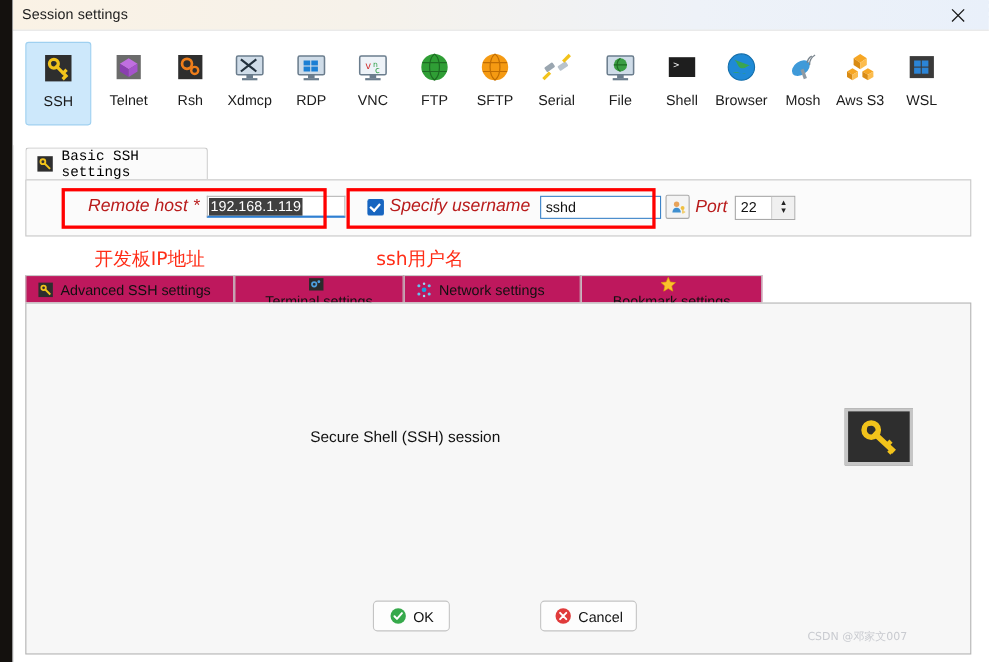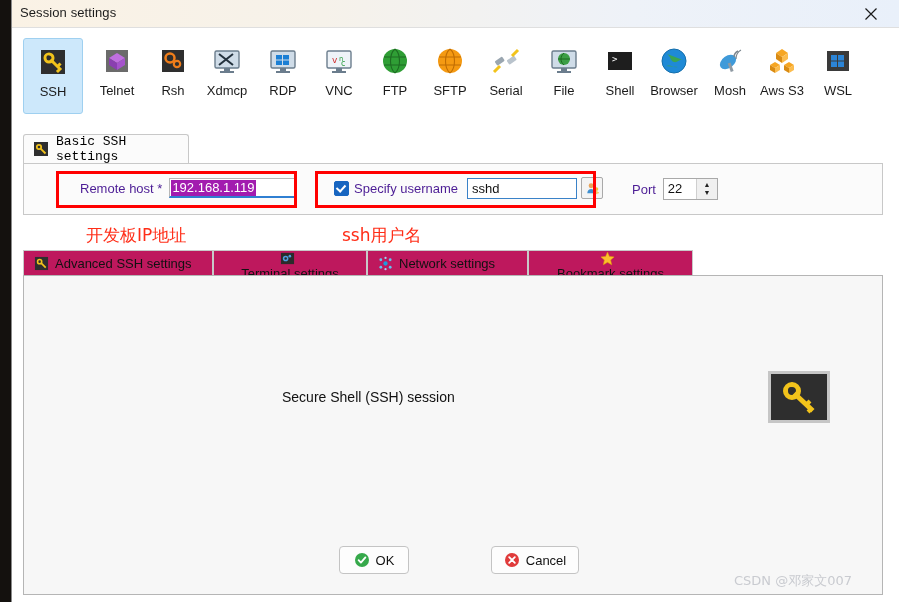--- a/index.html
+++ b/index.html
@@ -64,30 +64,30 @@
     background:#fbfbfb;border:1px solid #c8c8c8;border-bottom:none;
     border-radius:3px 3px 0 0;
     display:flex;align-items:center;padding-left:9px;box-sizing:border-box;
   }
   #basic-tab .ico{width:16px;height:16px;margin-right:7px;flex:none;}
   #basic-tab .lbl{font-size:13px;font-family:Liberation Mono, monospace;}
   #basic-panel{
     position:absolute;left:11px;top:163px;width:860px;height:52px;
     background:#fbfbfb;border:1px solid #c8c8c8;box-sizing:border-box;
   }
-  .fld-label{font-size:13px;color:#4c1d95;}
+  .fld-label{font-size:16px;color:#b91c1c;font-style:italic;}
   #remote-host-row{position:absolute;left:56px;top:14px;display:flex;align-items:center;}
   #remote-host-input{
     position:relative;width:126px;height:20px;margin-left:7px;
     background:#ffffff;border:1px solid #b7b7b7;border-bottom:2px solid #2f7fd2;
     box-sizing:border-box;
   }
   #remote-host-input .sel{
     position:absolute;left:1px;top:1px;height:16px;
-    background:#a21caf;color:#fff;font-size:13px;padding:0 1px;line-height:16px;
+    background:#404040;color:#fff;font-size:13px;padding:0 1px;line-height:16px;
   }
   #specify-user-row{position:absolute;left:310px;top:13px;display:flex;align-items:center;}
   #specify-checkbox{
     width:13px;height:13px;background:#1765c0;border:1px solid #1765c0;
     border-radius:2px;position:relative;flex:none;margin-right:5px;
   }
   #specify-checkbox:after{
     content:"";position:absolute;left:3px;top:1px;width:4px;height:7px;
     border:solid #fff;border-width:0 2px 2px 0;transform:rotate(42deg);
   }
@@ -138,21 +138,21 @@
   #ok-button,#cancel-button{
     position:absolute;height:28px;background:#fdfdfd;border:1px solid #c4c4c4;
     border-radius:4px;display:flex;align-items:center;justify-content:center;
     box-sizing:border-box;
   }
   #ok-button{left:327px;top:546px;width:70px;}
   #cancel-button{left:479px;top:546px;width:88px;}
   .btn-ico{width:16px;height:16px;margin-right:6px;flex:none;}
   .btn-lbl{font-size:13px;color:#111;}
   #watermark{
-    position:absolute;left:722px;top:572px;font-size:13px;color:#c9cbd0;
+    position:absolute;left:722px;top:572px;font-size:10px;color:#c9cbd0;
     font-family:"DejaVu Sans","Liberation Sans",sans-serif;white-space:nowrap;
   }
 </style>
 </head>
 <body>
 
 <div id="bg-left-window"></div>
 <div id="bg-corner-stripes"></div>
 
 <div id="dialog">

